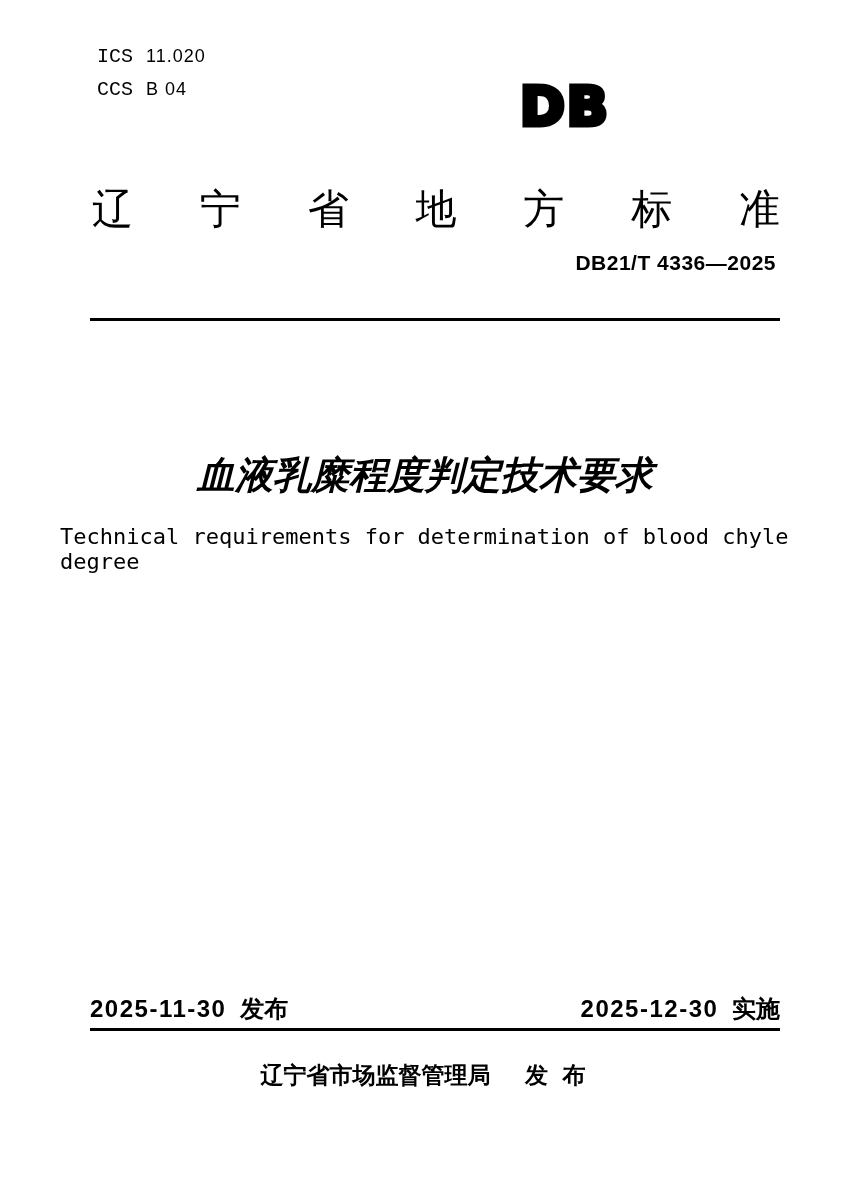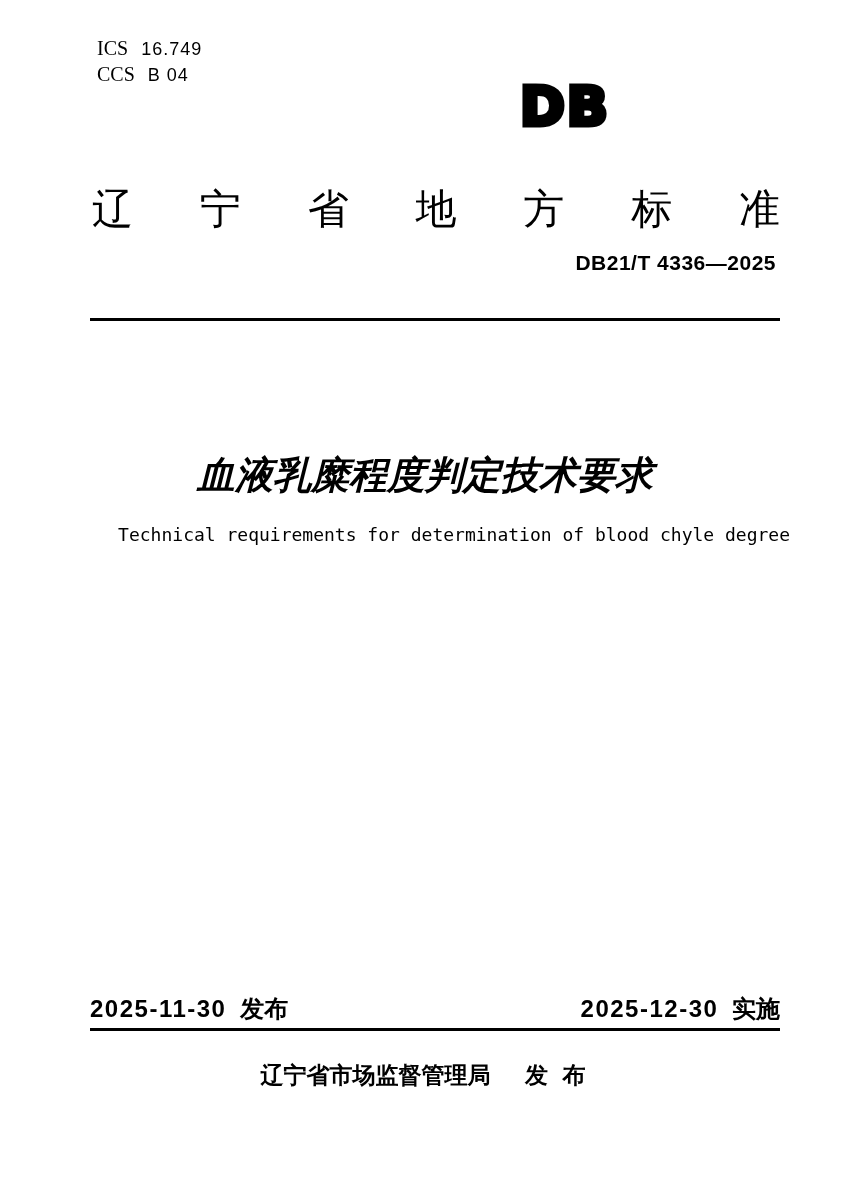--- a/index.html
+++ b/index.html
@@ -9,21 +9,21 @@
     margin:0 auto;
     background:#ffffff;
     color:#000;
     font-family:"Liberation Sans","DejaVu Sans",sans-serif;
     overflow:hidden;
   }
 
   
   .ics-block { position:absolute; left:97px; top:36px; line-height:25px; font-size:18px; }
   .ics-row { display:flex; align-items:baseline; }
-  .ics-lbl { font-family:Liberation Serif, serif; font-size:20px; }
+  .ics-lbl { font-family:Liberation Mono, monospace; font-size:20px;margin-top:8px; }
   .ics-val { margin-left:13px; letter-spacing:1px; }
 
   
   .logo { position:absolute; left:520px; top:80px; display:flex; align-items:baseline; }
   .logo-db {
     font-family:"DejaVu Sans",sans-serif;
     font-weight:bold; font-size:54px; line-height:1;
     letter-spacing:2px;
     -webkit-text-stroke:5px #000;
   }
@@ -50,23 +50,23 @@
   .rule-top { top:318px; height:3px; }
   .rule-bottom { top:1028px; height:3px; }
 
   
   .doc-title {
     position:absolute; left:80px; width:690px; top:450px;
     text-align:center; font-size:38px; font-weight:bold;font-style:italic;
   }
   .doc-subtitle {
     position:absolute; left:60px; width:730px; top:524px;
-    text-align:right;
+    text-align:left;
     font-family:"DejaVu Sans Mono","Liberation Mono",monospace;
-    font-size:18px;
+    font-size:22px;
   }
 
   
   .date-row {
     position:absolute; left:90px; width:690px; top:993px;
     display:flex; justify-content:space-between;
     font-size:24px; font-weight:bold;
   }
   .date-num { letter-spacing:1.5px; }
   .date-lbl { margin-left:7px; }
@@ -79,21 +79,21 @@
   .publish-action { margin-left:28px; letter-spacing:4px; white-space:pre; }
 </style>
 </head>
 <body>
 
 <div class="page">
 
   <div class="ics-block">
     <div class="ics-row">
       <span class="ics-lbl">ICS</span>
-      <span class="ics-val">16.749</span>
+      <span class="ics-val">11.020</span>
     </div>
     <div class="ics-row">
       <span class="ics-lbl">CCS</span>
       <span class="ics-val">B 04</span>
     </div>
   </div>
 
   <div class="logo">
     <span class="logo-db">DB</span>
   </div>

